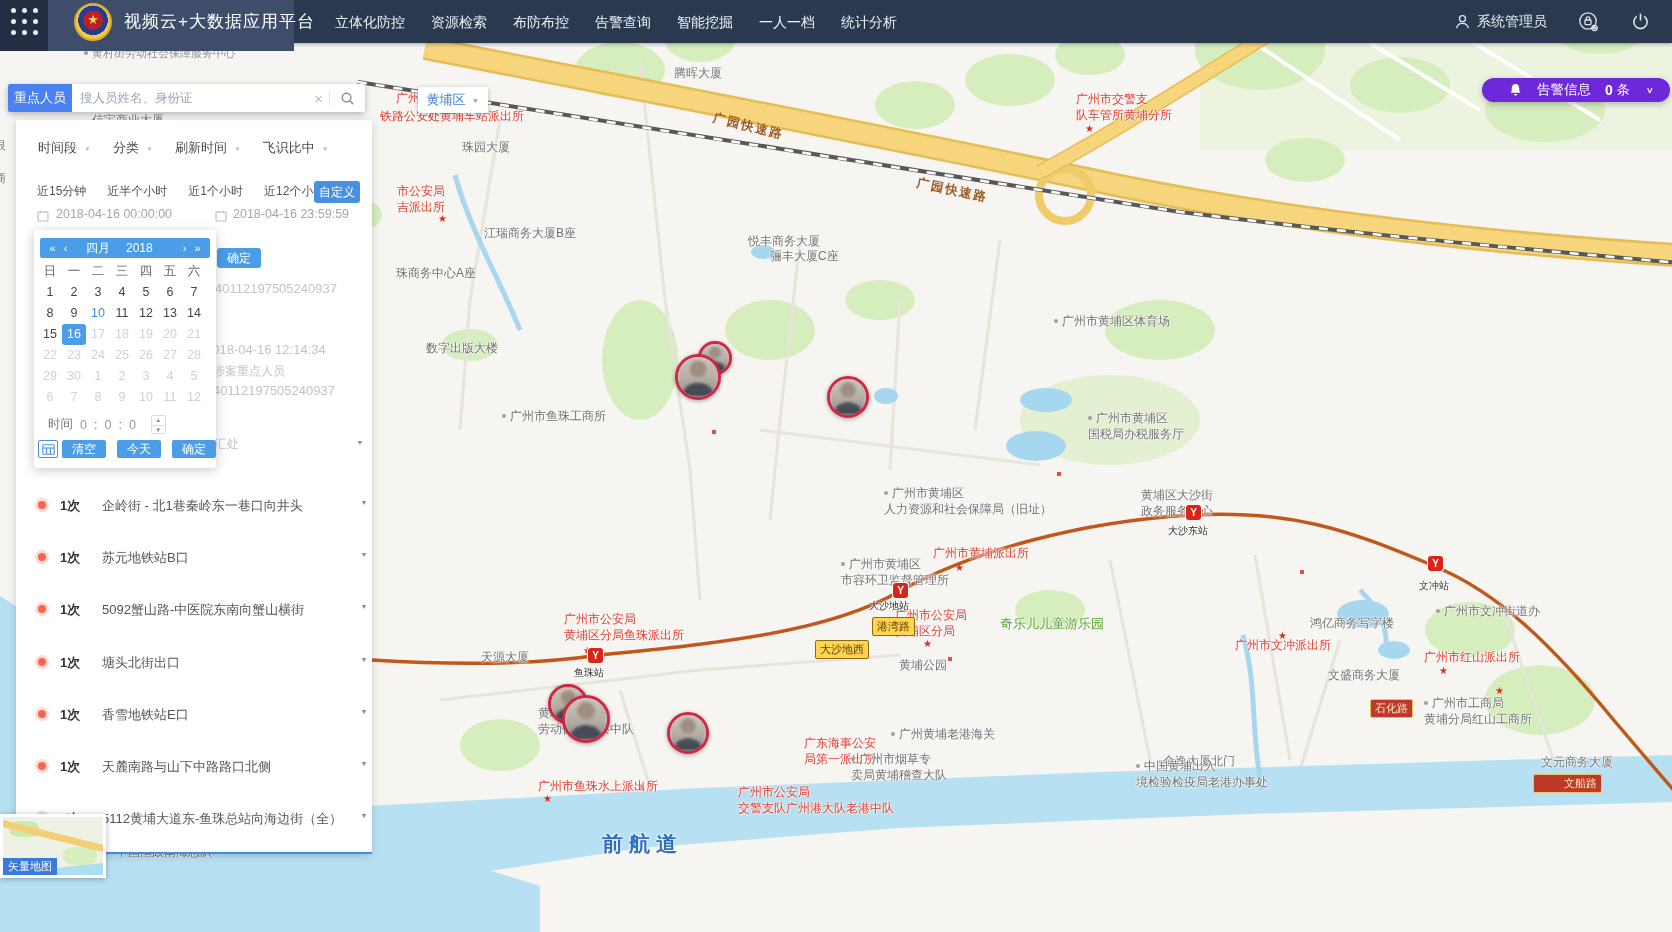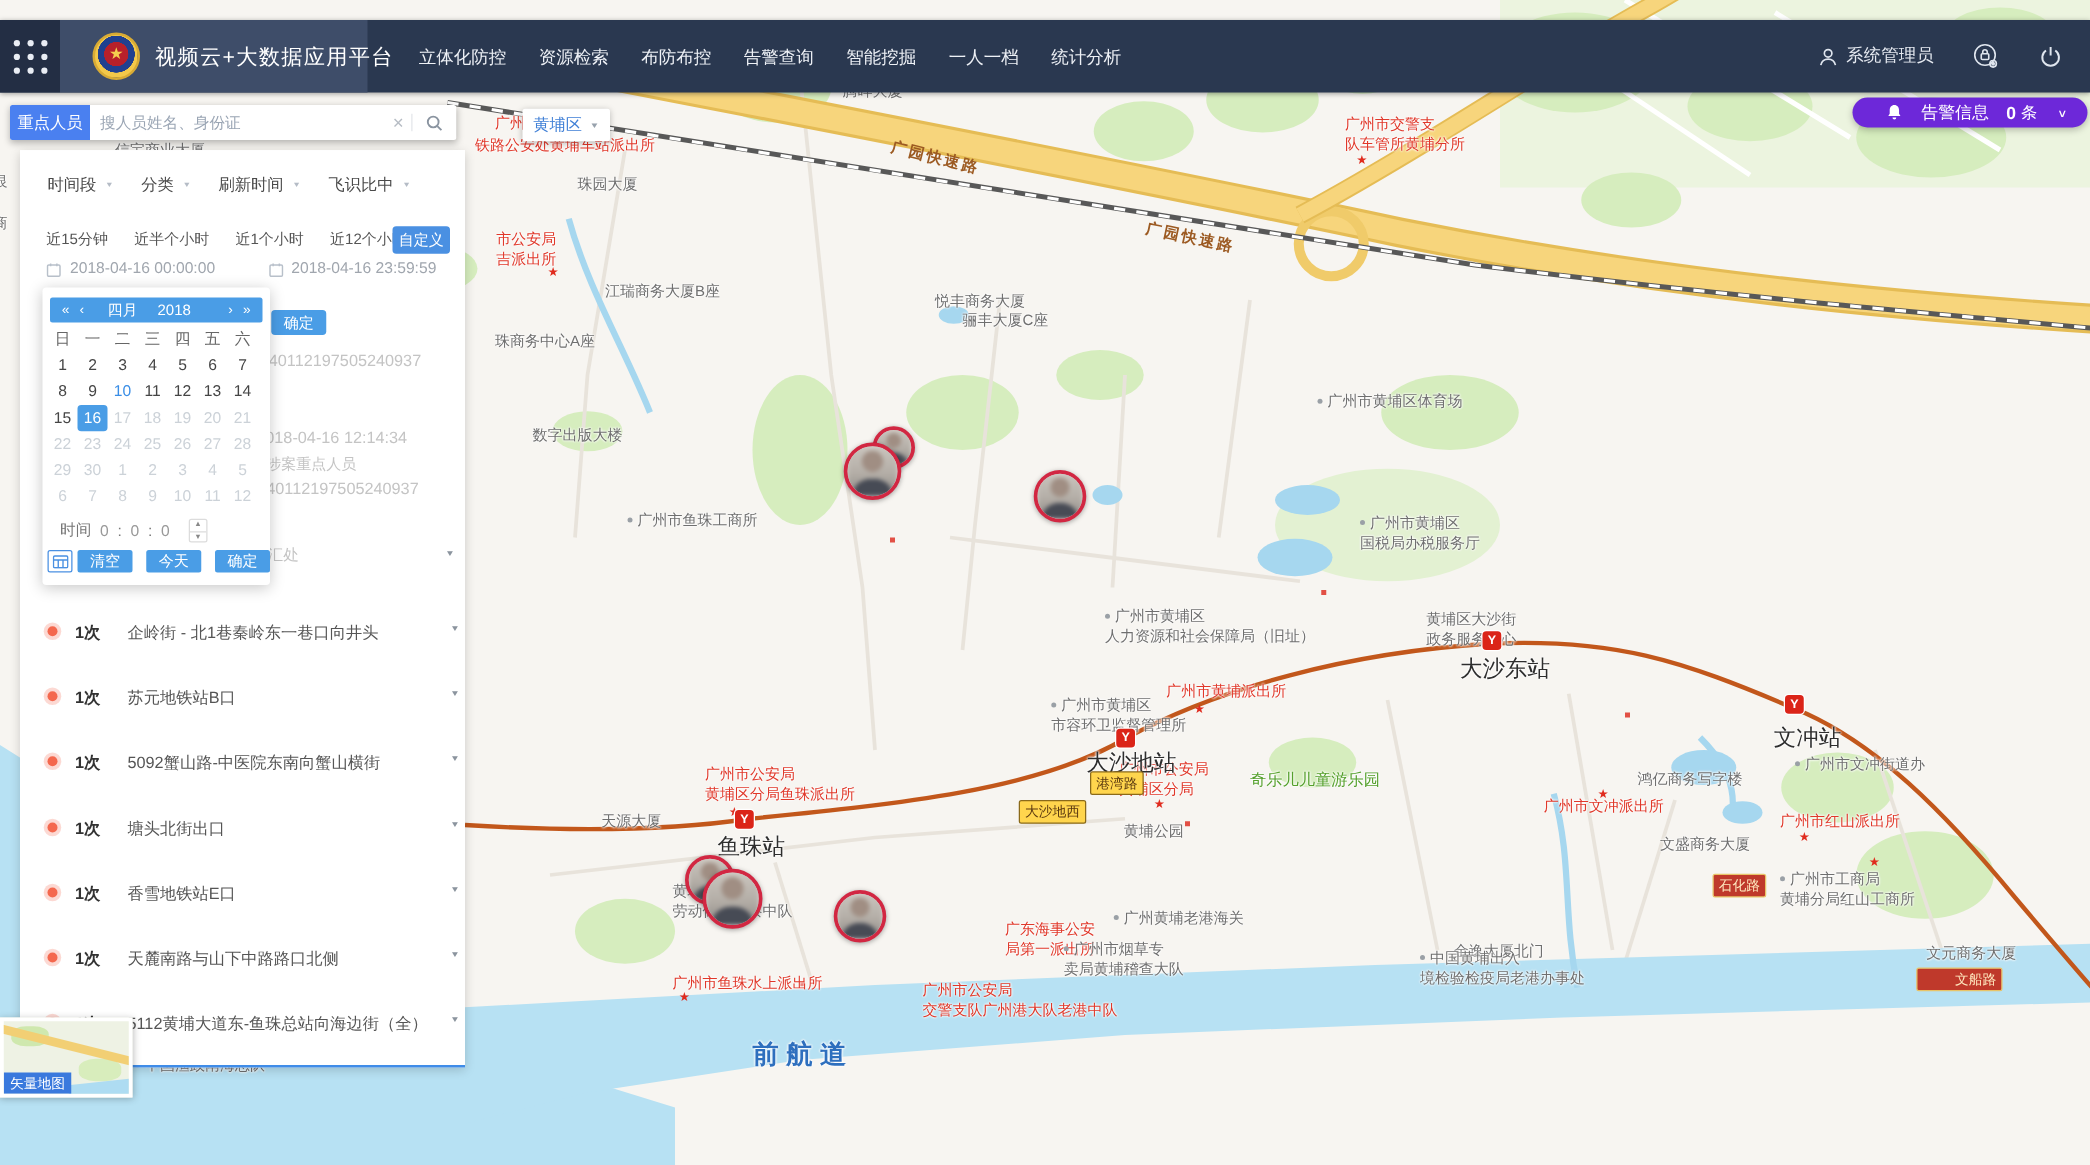--- a/index.html
+++ b/index.html
@@ -1,19 +1,19 @@
 <!DOCTYPE html>
 <html><head>
 <meta charset="utf-8">
 <style>
   * { margin:0; padding:0; box-sizing:border-box; }
   html,body { width:1672px; height:932px; overflow:hidden; font-family:"Liberation Sans","DejaVu Sans",sans-serif; background:#f7f5f1; position:relative; }
 
   
-  #navbar { position:absolute; left:0; top:16px; width:1672px; height:58px; background:#2a3850; z-index:50; display:flex; align-items:center; box-shadow:0 1px 4px rgba(0,0,0,.35); }
+  #navbar { position:absolute; left:0; top:0; width:1672px; height:43px; background:#2a3850; z-index:50; display:flex; align-items:center; box-shadow:0 1px 4px rgba(0,0,0,.35); }
   #grid-btn { width:48px; height:58px; background:#232e44; display:flex; align-items:center; justify-content:center; cursor:pointer; }
   .grid-dots { display:grid; grid-template-columns:repeat(3,5px); grid-gap:6px; }
   .grid-dots i { width:5px; height:5px; background:#e9edf4; border-radius:50%; }
   #logo-block { width:246px; height:58px; background:#3e4d69; display:flex; align-items:center; padding-left:26px; }
   #badge { width:38px; height:38px; border-radius:50%; background:radial-gradient(circle at 50% 45%,#b8202a 0 38%,#20408f 39% 58%,#f3c84a 59% 100%); border:2px solid #d8ab35; position:relative; flex:0 0 auto; }
   #badge:after { content:"★"; position:absolute; left:0; right:0; top:7px; text-align:center; color:#f5d04f; font-size:13px; }
   #app-title { color:#fff; font-size:17px; margin-left:12px; letter-spacing:1px; white-space:nowrap; }
   #nav-menu { display:flex; margin-left:28px; }
   .nav-item { color:#eef1f6; font-size:14px; padding:0 13px; line-height:58px; cursor:pointer; white-space:nowrap; }
   #nav-right { margin-left:auto; display:flex; align-items:center; margin-right:22px; }
@@ -22,21 +22,21 @@
 
   
   #map { position:absolute; left:0; top:0; width:1672px; height:932px; background:#f7f5f1; }
   #map svg { position:absolute; left:0; top:0; }
   .mlabel { position:absolute; font-size:12px; color:#6f6f6f; line-height:1.3; z-index:5; text-shadow:0 0 2px #fff,0 0 2px #fff,0 0 2px #fff; }
   .mline { white-space:nowrap; }
   .mlabel.police { color:#e0382a; }
   .mlabel.green { color:#55a02c; font-size:13px; }
   .mlabel.blue { color:#2e6fbe; font-size:21px; font-weight:bold; letter-spacing:6px;margin-left:48px; }
   .mlabel.sm { font-size:11px; color:#8a8a8a; }
-  .mlabel.station { color:#2e2e2e; font-size:18px; }
+  .mlabel.station { color:#2e2e2e; font-size:10px; }
   .has-dot:before { content:""; display:inline-block; width:4px; height:4px; border-radius:50%; background:#9aa0a6; margin-right:4px; vertical-align:2px; }
   .star { position:absolute; color:#e02b1e; font-size:10px; line-height:10px; z-index:6; }
   .badge { position:absolute; font-size:11px; padding:1px 4px; border-radius:2px; white-space:nowrap; z-index:6; }
   .badge.yellow { background:#ffd54d; border:1px solid #8a6a1a; color:#5c3a10; }
   .badge.red { background:#bf392b; border:1px solid #e8c468; color:#ffe9c0; }
   .roadlabel { position:absolute; color:#9c5a22; font-size:12.5px; font-weight:bold; letter-spacing:2px; white-space:nowrap; z-index:4; }
   .metro-icon { position:absolute; width:15px; height:15px; background:#db2418; border-radius:3px; color:#fff; font-size:10px; font-weight:bold; text-align:center; line-height:15px; box-shadow:0 0 0 1px #fff; z-index:6; cursor:pointer; }
   .marker { position:absolute; border-radius:50%; border:3px solid #d22742; overflow:hidden; box-shadow:0 1px 4px rgba(0,0,0,.35); background:#d8d4cf; z-index:7; cursor:pointer; }
   .mphoto { position:absolute; left:0; top:0; right:0; bottom:0; filter: blur(1.5px);
     background:

